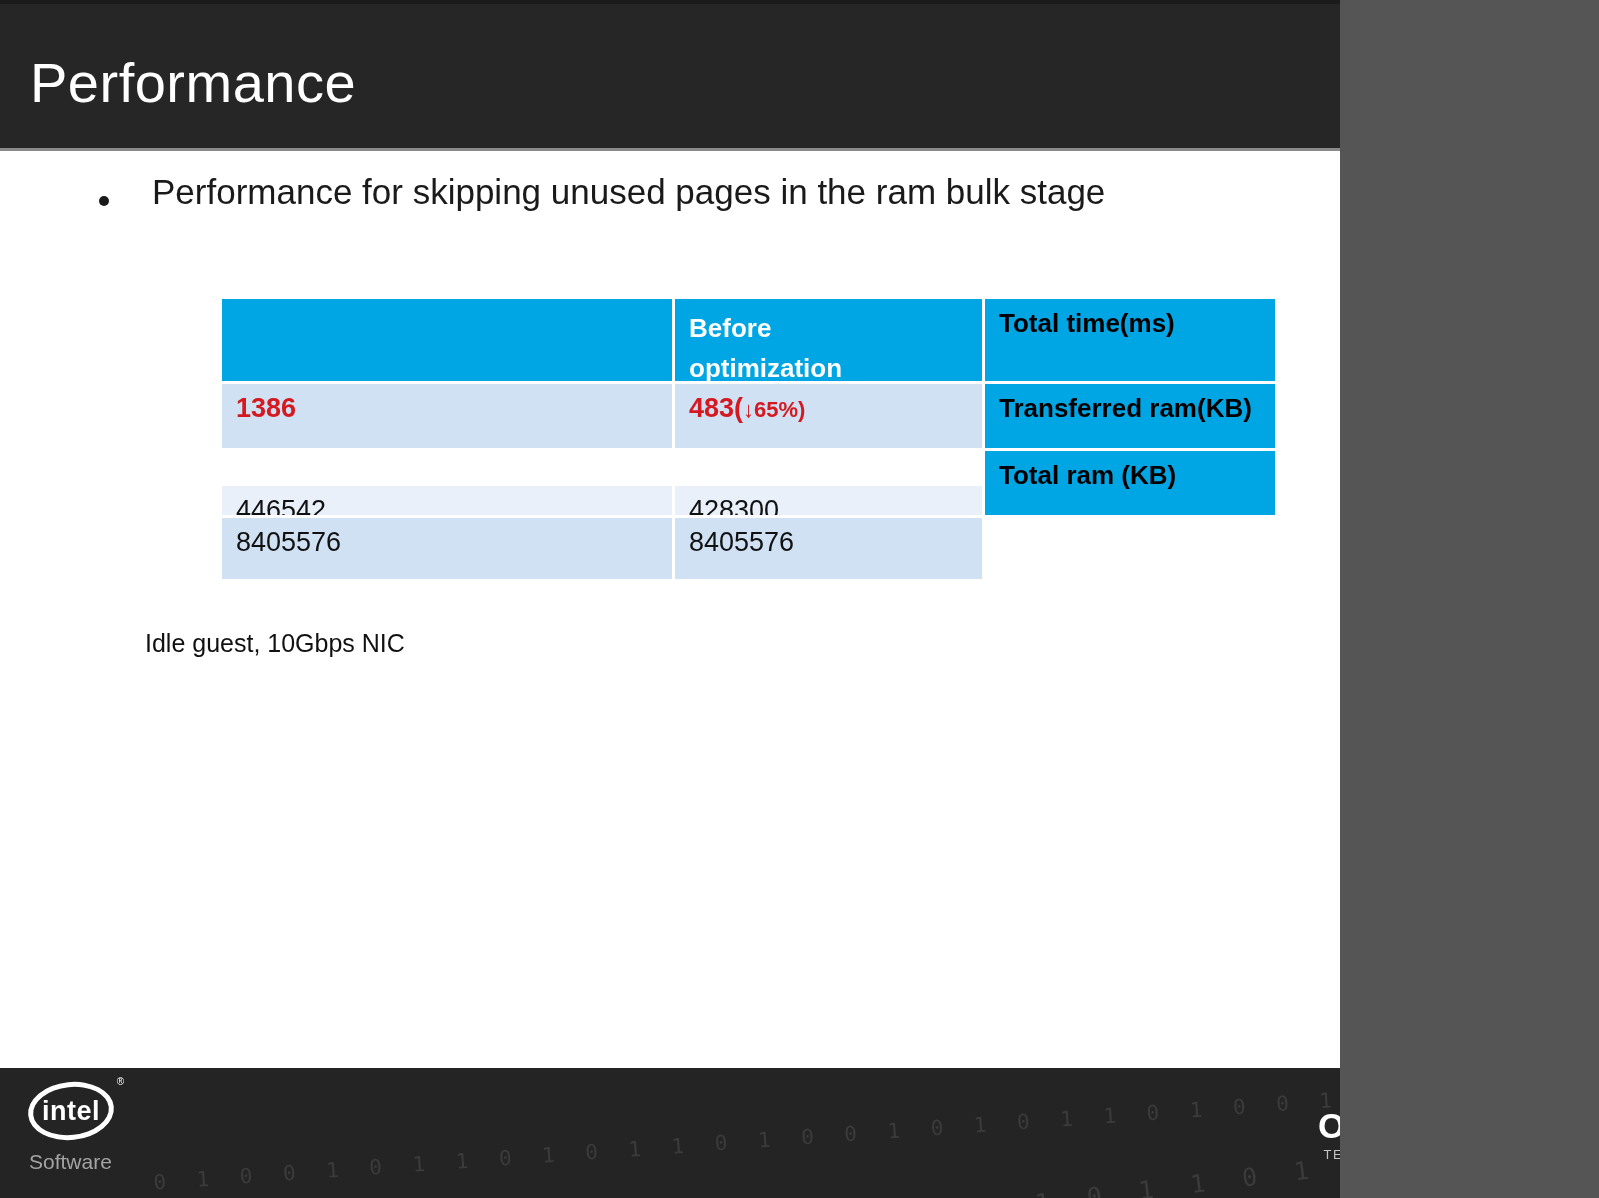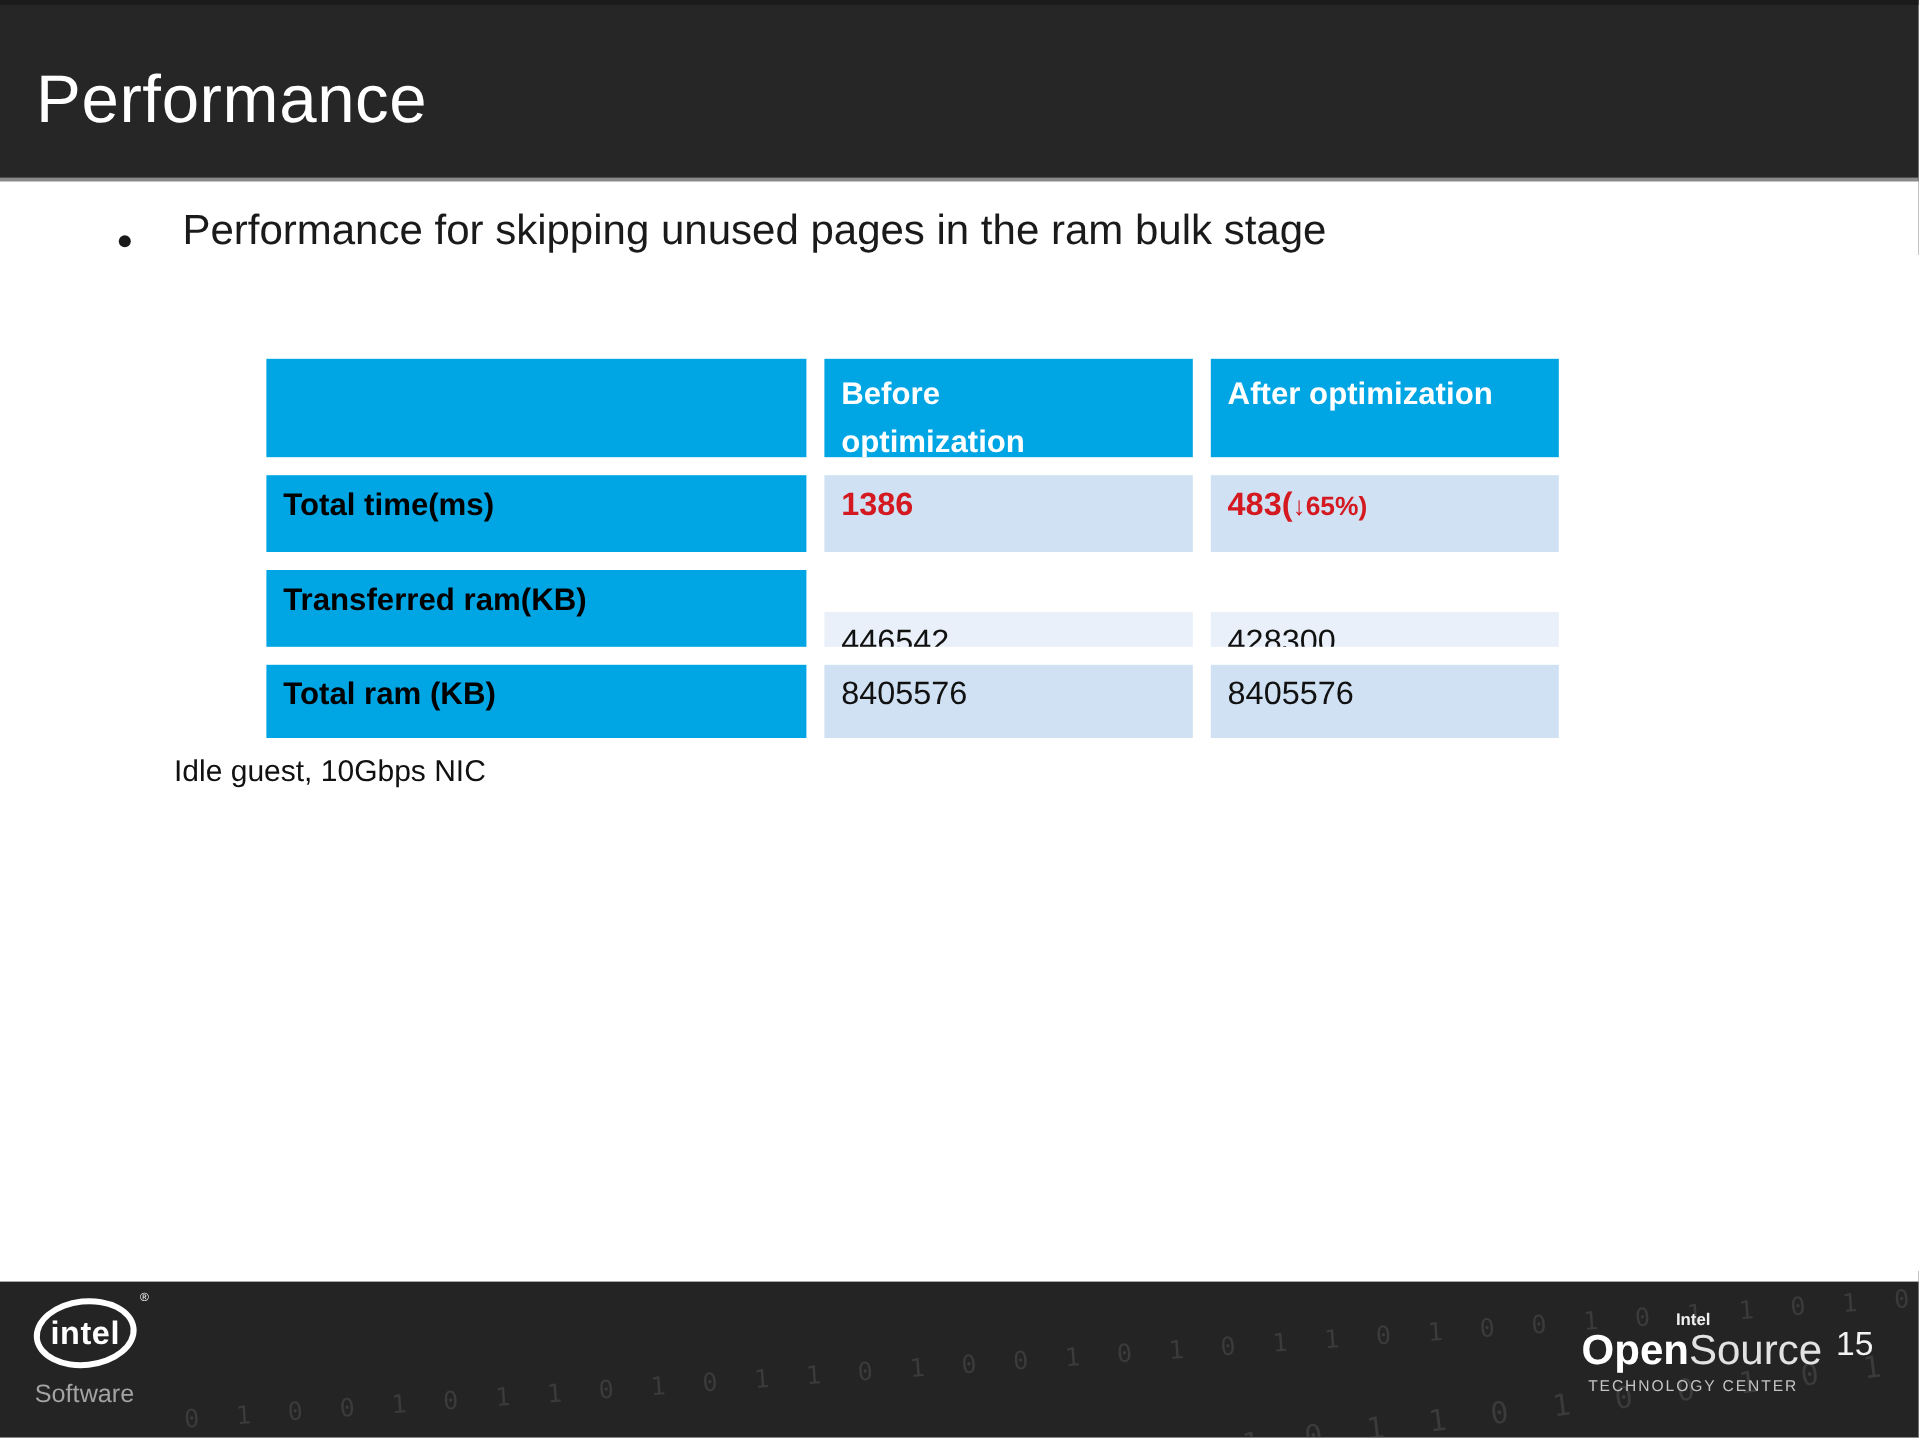--- a/index.html
+++ b/index.html
@@ -1,19 +1,19 @@
 <!DOCTYPE html>
 <html><head>
 <meta charset="utf-8">
 <style>
   * { margin: 0; padding: 0; box-sizing: border-box; }
   html, body { background: #555; }
   .slide {
     position: relative;
-    width: 1599px;
+    width: 1340px;
     height: 1198px;
     background: #ffffff;
     overflow: hidden;
     font-family: "Liberation Sans", sans-serif;
   }
 
   
   .title-bar {
     position: absolute;
     top: 0; left: 0;
@@ -52,21 +52,21 @@
   }
 
   
   .perf-table {
     position: absolute;
     left: 222px;
     top: 299px;
     display: grid;
     grid-template-columns: 450px 307px 290px;
     grid-template-rows: 82px 64px 64px 61px;
-    gap: 15px;
+    gap: 3px;
     background: #ffffff;
   }
   .cell {
     padding: 9px 14px;
     font-size: 26px;
     overflow: hidden;
   }
   .cell.head {
     background: #00a5e4;
     color: #ffffff;
@@ -193,21 +193,20 @@
     <h1>Performance</h1>
   </div>
 
   <div class="bullet-dot"></div>
   <div class="bullet-text">Performance for skipping unused pages in the ram bulk stage</div>
 
   <div class="perf-table">
 
     <div class="cell head"></div>
     <div class="cell head wrap-narrow">Before optimization</div>
-    <div class="cell head">After optimization</div>
 
     <div class="cell label">Total time(ms)</div>
     <div class="cell val band-a">
       <span class="red">1386</span>
     </div>
     <div class="cell val band-a">
       <span class="red">483(</span><span class="red-small">↓65%)</span>
     </div>
 
     <div class="cell label">Transferred ram(KB)</div>

